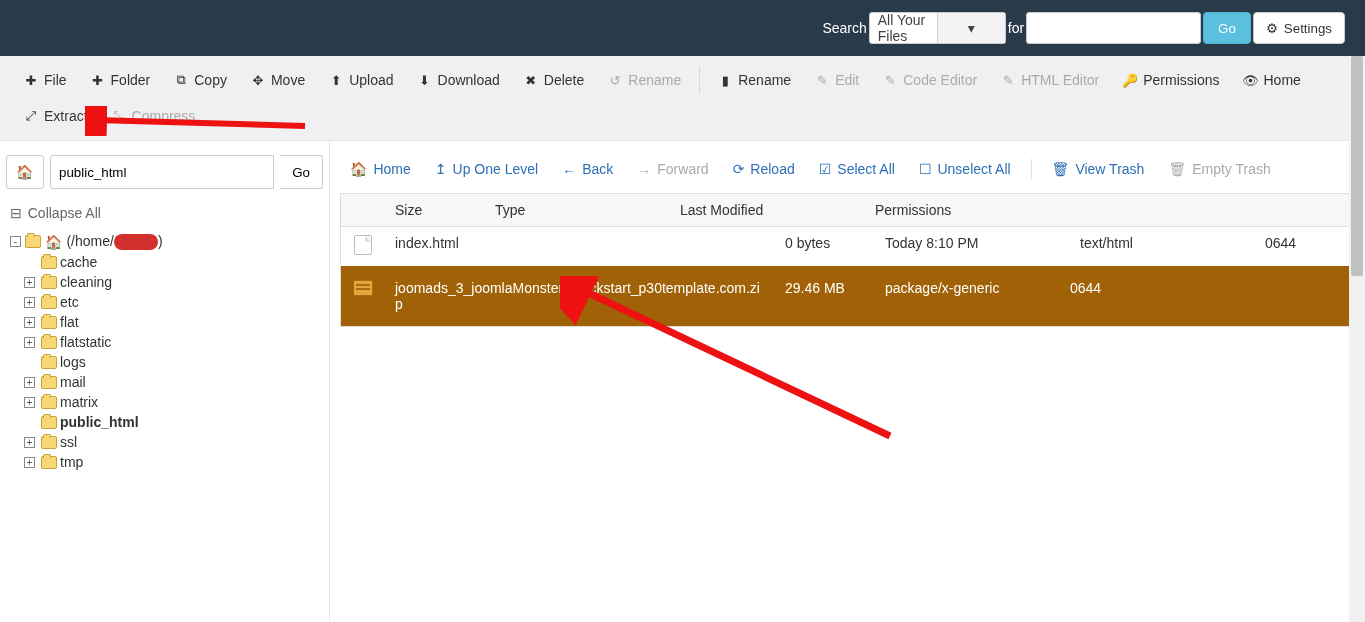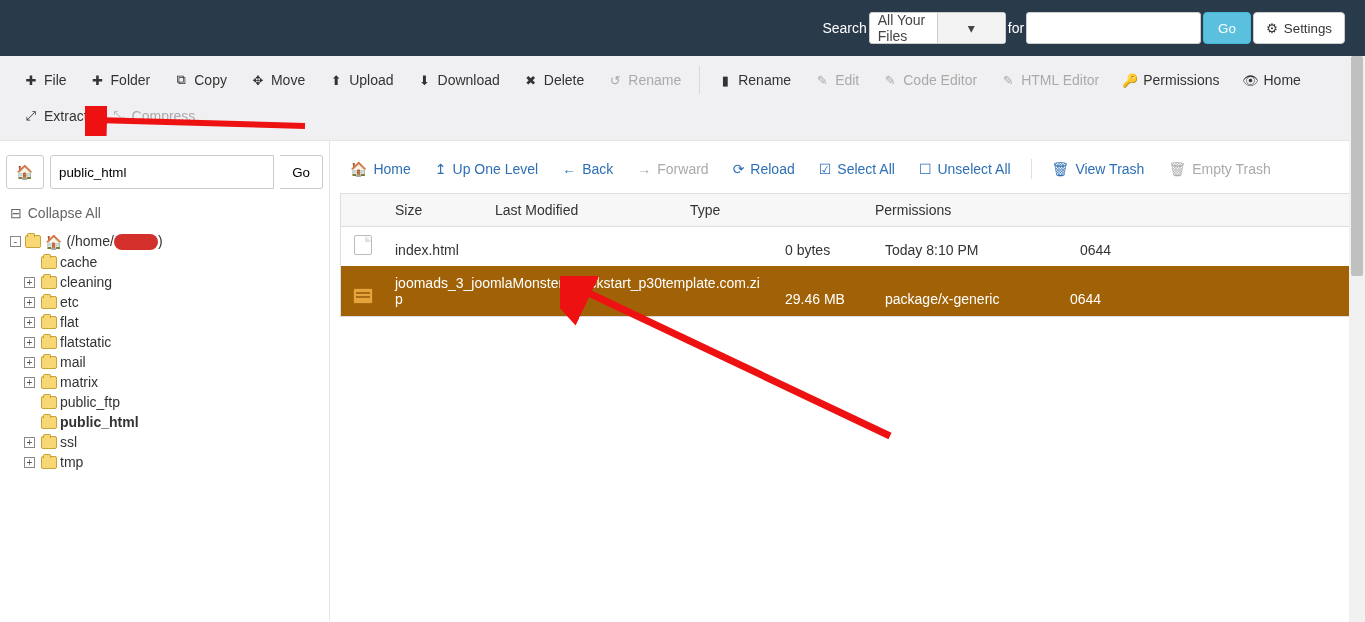--- a/index.html
+++ b/index.html
@@ -155,21 +155,21 @@
 
 .filetable { border:1px solid #ddd; }
 .filetable .thead { display:flex; background:#f7f7f7; border-bottom:1px solid #ddd; font-weight:400; color:#333; }
 .filetable .th, .filetable .td { padding:8px 10px; }
 .col-icon{ width:44px; }
 .col-name{ flex: 0 0 390px; }
 .col-size{ flex: 0 0 100px; }
 .col-mod{ flex: 0 0 195px; }
 .col-type{ flex: 0 0 185px; }
 .col-perm{ flex: 1; }
-.filetable .trow { display:flex; align-items:flex-end; border-bottom:1px solid #a16207; cursor:pointer;}
+.filetable .trow { display:flex; align-items:flex-start; border-bottom:6px solid #a16207; cursor:pointer;}
 .filetable .trow.selected { background:#a16207; color:#fff; }
 .file-icon-html { width:18px; height:20px; border:1px solid #bcbcbc; background:#fff; border-radius:2px; position:relative; display:inline-block;}
 .file-icon-html:after{content:"";position:absolute;right:0;top:0;border-top:6px solid #f7f7f7;border-left:6px solid #e0e0e0;}
 .file-icon-zip { width:20px; height:16px; background:#e7a43b; border:1px solid #a96b14; border-radius:2px; position:relative; display:inline-block;}
 .file-icon-zip:before{content:"";position:absolute;left:2px;right:2px;top:3px;height:2px;background:#a96b14;}
 .file-icon-zip:after{content:"";position:absolute;left:2px;right:2px;top:7px;height:2px;background:#a96b14;}
 
 
 .scrollbar { position:absolute; right:0; top:56px; bottom:0; width:16px; background:#f1f1f1;}
 .scrollbar .thumb{ position:absolute; left:2px; right:2px; top:0; height:220px; background:#c0c0c0; border-radius:2px;}
@@ -306,33 +306,33 @@
             <span class="exp">+</span>
             <span class="folder-icon"></span>
             <span>flat</span>
           </li>
           <li>
             <span class="exp">+</span>
             <span class="folder-icon"></span>
             <span>flatstatic</span>
           </li>
           <li>
+            <span class="noexp"></span>
+            <span class="folder-icon"></span>
+            <span>logs</span>
+          </li>
+          <li>
             <span class="exp">+</span>
             <span class="folder-icon"></span>
             <span>mail</span>
           </li>
           <li>
             <span class="exp">+</span>
             <span class="folder-icon"></span>
             <span>matrix</span>
-          </li>
-          <li>
-            <span class="noexp"></span>
-            <span class="folder-icon"></span>
-            <span>public_ftp</span>
           </li>
           <li>
             <span class="noexp"></span>
             <span class="folder-icon"></span>
             <span class="bold">public_html</span>
           </li>
           <li>
             <span class="exp">+</span>
             <span class="folder-icon"></span>
             <span>ssl</span>
@@ -384,30 +384,31 @@
       <div class="abtn disabled">
           <span>🗑</span>
           <span>Empty Trash</span>
         </div>
     </div>
 
     <div class="filetable">
       <div class="thead">
         <div class="th col-icon"></div>
         <div class="th col-size">Size</div>
+        <div class="th col-type">Type</div>
         <div class="th col-mod">Last Modified</div>
-        <div class="th col-type">Type</div>
         <div class="th col-perm">Permissions</div>
       </div>
       <div id="table-body">
           <div class="trow">
             <div class="td col-icon" style="text-align: center;"><span class="file-icon-html"></span></div>
             <div class="td col-name" style="word-break: break-all;">index.html</div>
             <div class="td col-size">0 bytes</div>
             <div class="td col-mod">Today 8:10 PM</div>
+            <div class="td col-type">text/html</div>
             <div class="td col-perm">0644</div>
           </div>
           <div class="trow selected">
             <div class="td col-icon" style="text-align: center;"><span class="file-icon-zip"></span></div>
             <div class="td col-name" style="word-break: break-all;">joomads_3_joomlaMonster_quickstart_p30template.com.zip</div>
             <div class="td col-size">29.46 MB</div>
             <div class="td col-type">package/x-generic</div>
             <div class="td col-perm">0644</div>
           </div>
         </div>

